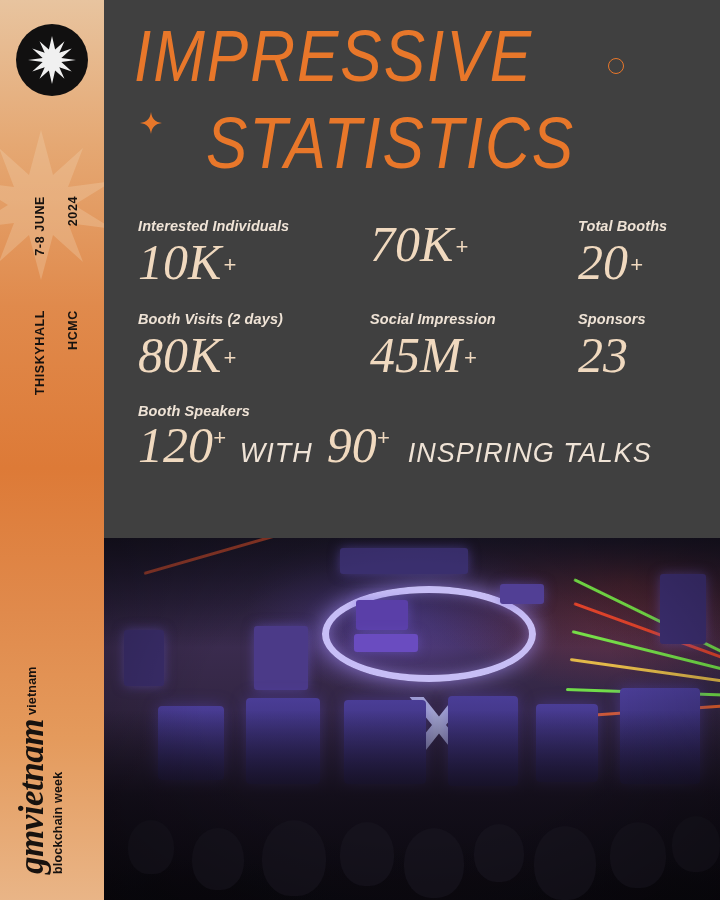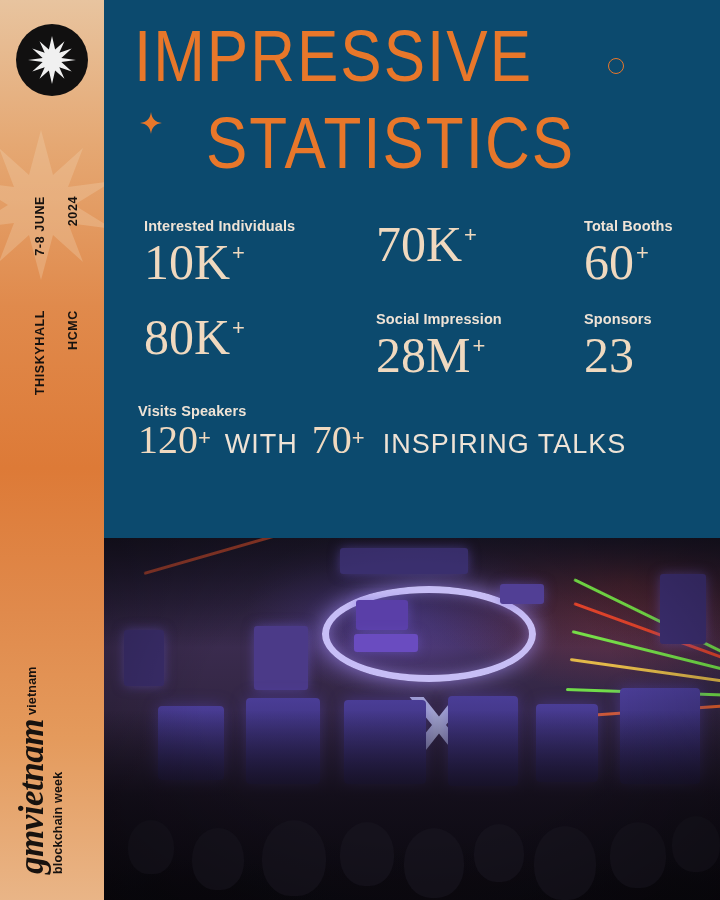--- a/index.html
+++ b/index.html
@@ -97,21 +97,22 @@
     margin-left: 2px;
   }
 
   
   .content {
     position: absolute;
     left: 104px;
     top: 0;
     width: 616px;
     height: 900px;
-    background: #0c4a6e;
+    background: #404040;
+    font-style: italic;
   }
 
   
   .heading {
     position: relative;
     padding: 22px 20px 0 30px;
     height: 170px;
   }
   .title-line {
     font-family: "Liberation Sans", sans-serif;
@@ -152,21 +153,20 @@
     width: 22px;
     height: 22px;
     color: #e8772a;
   }
   .deco-spark svg { width:100%; height:100%; display:block; }
 
   
   .stats {
     position: relative;
     padding: 26px 28px 0 34px;
-    margin-left: 6px;
   }
   .stat-row {
     display: flex;
     margin-bottom: 22px;
   }
   .stat {
     flex: 0 0 auto;
   }
   .stat.col1 { width: 232px; }
   .stat.col2 { width: 208px; }
@@ -179,21 +179,21 @@
     margin-bottom: 2px;
   }
   .stat-value {
     font-family: "Liberation Serif", serif;
     color: #f0d9bf;
     font-size: 50px;
     font-weight: 400;
     line-height: 1.05;
     letter-spacing: 0px;
     display: flex;
-    align-items: flex-start;
+    align-items: center;
   }
   .stat-value .plus {
     font-family: "Liberation Sans", sans-serif;
     font-size: 22px;
     line-height: 1;
     margin-top: 6px;
     margin-left: 2px;
   }
 
   
@@ -201,21 +201,21 @@
     padding: 0 28px 0 34px;
   }
   .speakers .stat-label { margin-bottom: 0px; }
   .speakers-line {
     display: flex;
     align-items: baseline;
     color: #f0d9bf;
   }
   .speakers-line .num {
     font-family: "Liberation Serif", serif;
-    font-size: 40px;
+    font-size: 50px;
     line-height: 1.05;
   }
   .speakers-line .plus {
     font-family: "Liberation Sans", sans-serif;
     font-size: 22px;
     align-self: flex-start;
     margin-top: 6px;
   }
   .speakers-line .word {
     font-family: "Liberation Sans", sans-serif;
@@ -365,57 +365,58 @@
         </div>
         <div class="stat col2">
           <div class="stat-value">
             <span>70K</span>
               <span class="plus">+</span>
           </div>
         </div>
         <div class="stat col3">
           <div class="stat-label">Total Booths</div>
           <div class="stat-value">
-            <span>60</span>
+            <span>20</span>
               <span class="plus">+</span>
           </div>
         </div>
       </div>
 
       <div class="stat-row">
         <div class="stat col1">
+          <div class="stat-label">Booth Visits (2 days)</div>
           <div class="stat-value">
             <span>80K</span>
               <span class="plus">+</span>
           </div>
         </div>
         <div class="stat col2">
           <div class="stat-label">Social Impression</div>
           <div class="stat-value">
-            <span>28M</span>
+            <span>45M</span>
               <span class="plus">+</span>
           </div>
         </div>
         <div class="stat col3">
           <div class="stat-label">Sponsors</div>
           <div class="stat-value">
             <span>23</span>
               <span class="plus"></span>
           </div>
         </div>
       </div>
     </div>
 
     <div class="speakers">
-      <div class="stat-label">Visits Speakers</div>
+      <div class="stat-label">Booth Speakers</div>
       <div class="speakers-line">
         <span class="num">120</span>
           <span class="plus">+</span>
         <span class="word">WITH</span>
-        <span class="num">70</span>
+        <span class="num">90</span>
           <span class="plus">+</span>
         <span class="word last">INSPIRING TALKS</span>
       </div>
     </div>
 
     <div class="photo">
       <div class="ph-bg"></div>
       <div class="ph-ceiling"></div>
 
       <div class="beam" style="left:470px; top:40px;  width:230px; background:#7dff4a; transform:rotate(26deg);"></div>

